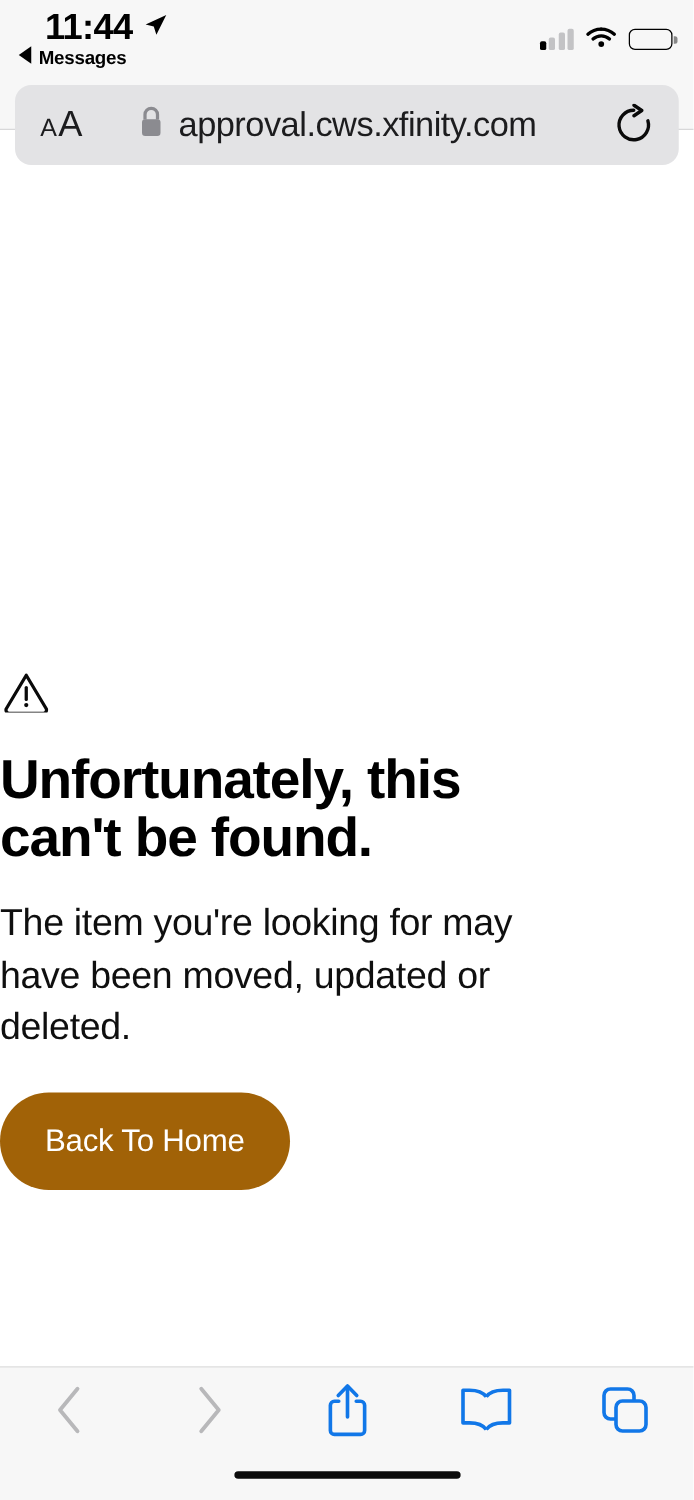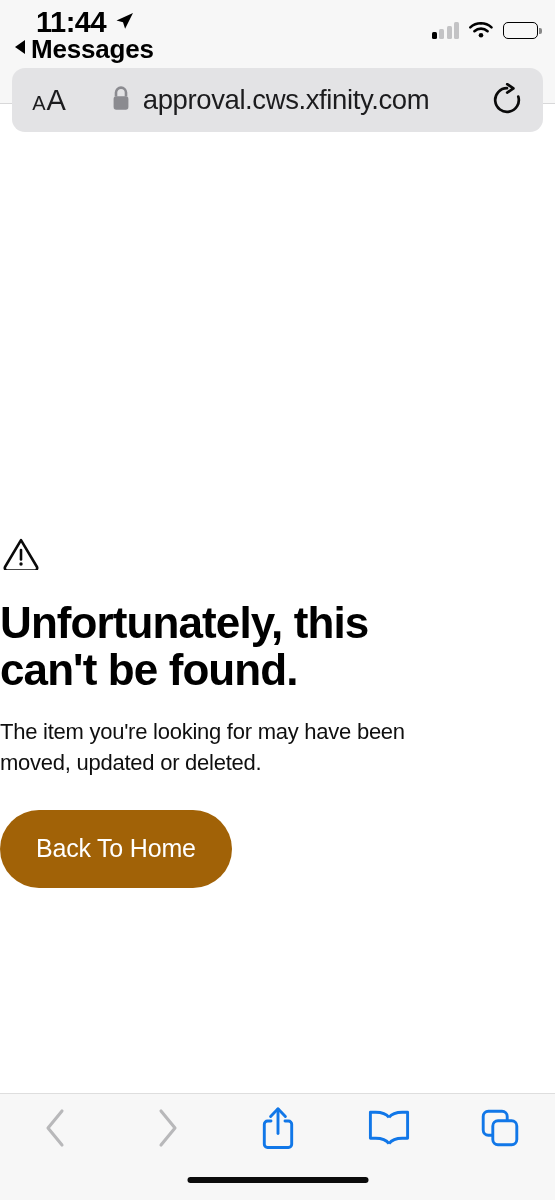--- a/index.html
+++ b/index.html
@@ -58,21 +58,21 @@
   .back-to-app {
     position: absolute;
     left: 14px;
     top: 36px;
     display: flex;
     align-items: center;
     gap: 5px;
   }
   .back-caret { display: block; }
   .back-label {
-    font-size: 26px;
+    font-size: 15px;
     font-weight: bold;
     color: #000;
     letter-spacing: -0.2px;
     line-height: 1;
   }
 
   .status-right {
     position: absolute;
     right: 17px;
     top: 19px;
@@ -197,21 +197,21 @@
     font-size: 44px;
     font-weight: bold;
     line-height: 1.07;
     letter-spacing: -0.9px;
     color: #000;
     max-width: 520px;
   }
 
   .error-desc {
     margin-top: 24px;
-    font-size: 22px;
+    font-size: 30px;
     line-height: 1.38;
     letter-spacing: -0.25px;
     color: #0f0f0f;
     max-width: 535px;
   }
 
   .home-button {
     margin-top: 32px;
     margin-left: 0;
     display: inline-flex;

